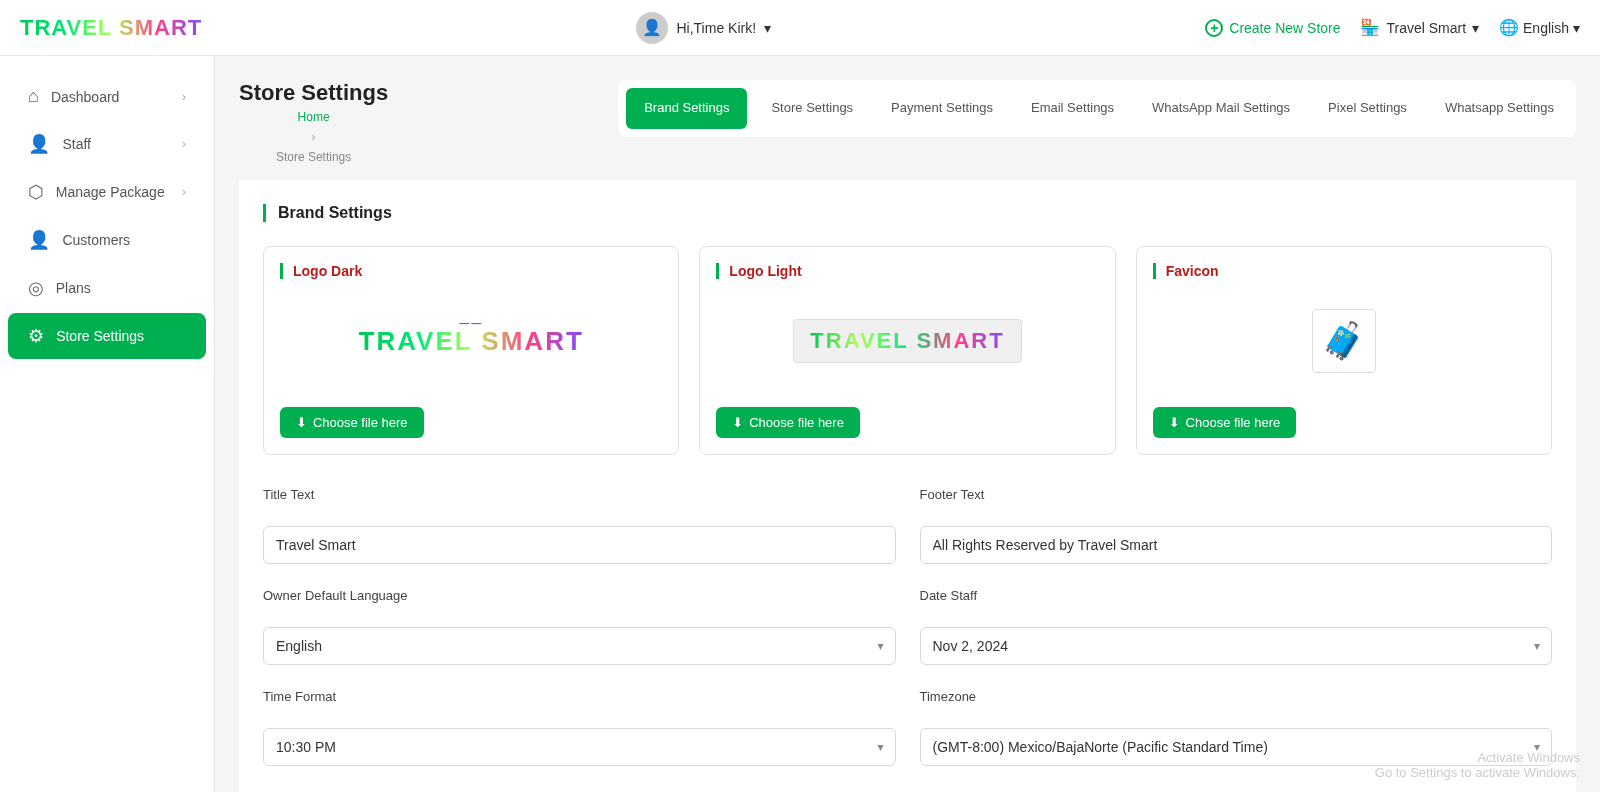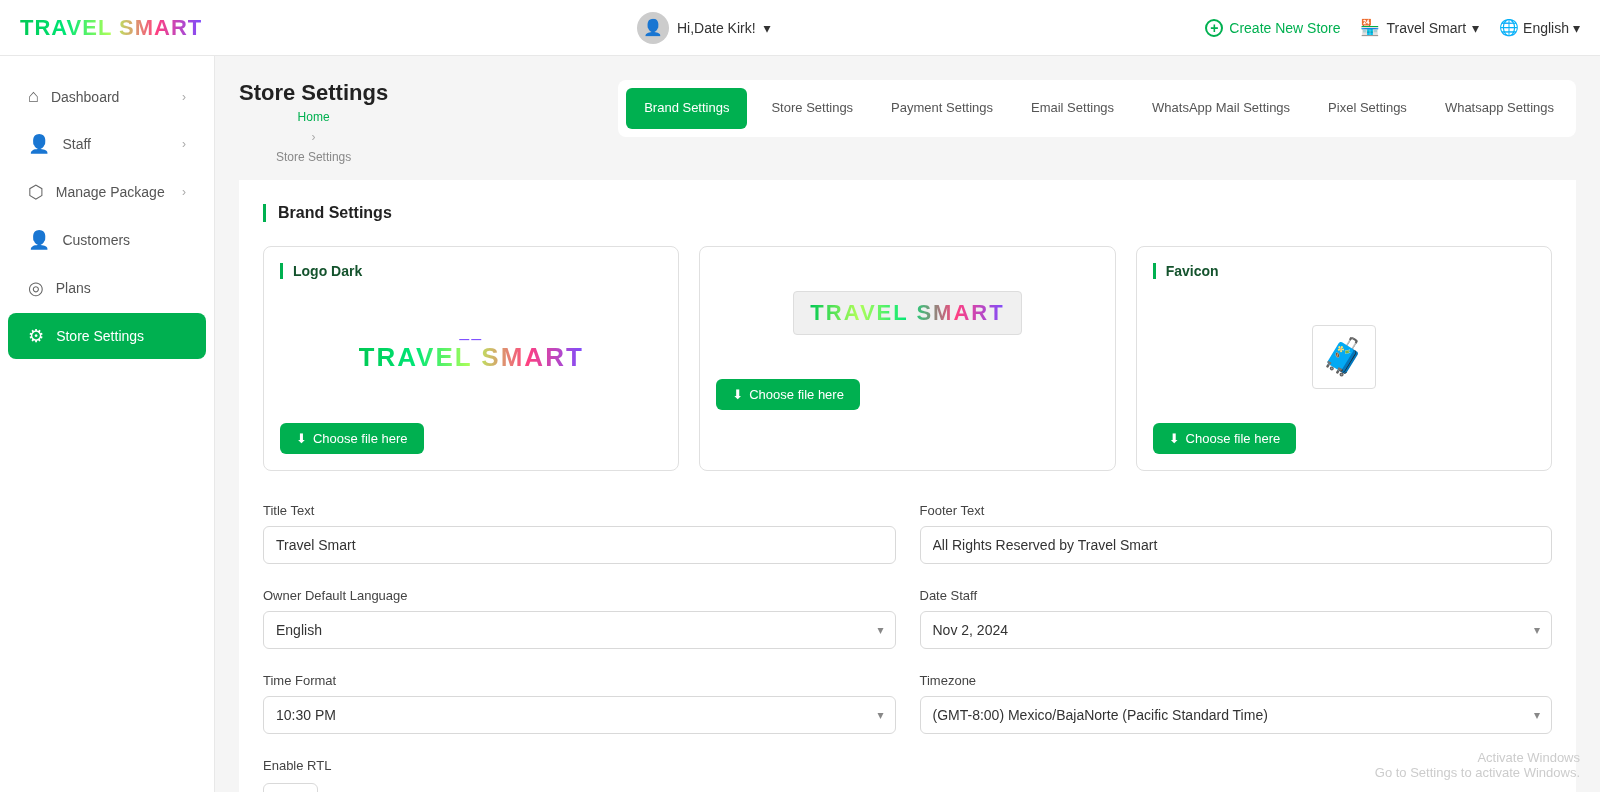--- a/index.html
+++ b/index.html
@@ -198,22 +198,22 @@
       flex: 1;
       border: 1px solid #e0e0e0;
       border-radius: 8px;
       padding: 16px;
       background: #fff;
       position: relative;
     }
     .logo-card-title {
       font-size: 14px;
       font-weight: 600;
-      color: #14532d;
-      margin-bottom: 28px;
+      color: #b91c1c;
+      margin-bottom: 12px;
       padding-left: 10px;
       border-left: 3px solid #00b050;
     }
     .logo-card-image-area {
       display: flex;
       align-items: center;
       justify-content: center;
       height: 100px;
       margin-bottom: 16px;
     }
@@ -281,21 +281,21 @@
     
     .form-row {
       display: flex;
       gap: 24px;
       margin-bottom: 24px;
     }
     .form-group {
       flex: 1;
       display: flex;
       flex-direction: column;
-      gap: 8px;
+      gap: 24px;
     }
     .form-label {
       font-size: 13px;
       font-weight: 500;
       color: #444;
     }
     .form-input {
       border: 1px solid #d9d9d9;
       border-radius: 6px;
       padding: 10px 12px;
@@ -379,21 +379,21 @@
     }
   </style>
 </head>
 <body>
 
 <nav class="topnav">
   <div class="topnav-logo">TRAVEL SMART</div>
 
   <div class="topnav-user">
     <div class="topnav-user-avatar">👤</div>
-    <span class="topnav-user-name">Hi,Date Kirk!</span>
+    <span class="topnav-user-name">Hi,Time Kirk!</span>
     <span>▾</span>
   </div>
 
   <div class="topnav-right">
     <div class="topnav-create-store">
       <div class="plus-icon">+</div>
       <span>Create New Store</span>
     </div>
     <div class="topnav-travel-smart">
       <span class="store-icon">🏪</span>
@@ -487,20 +487,21 @@
               <div class="logo-text-dark">TRAVEL SMART</div>
             </div>
           </div>
           <button class="choose-file-btn">
             <span>⬇</span>
             <span>Choose file here</span>
           </button>
         </div>
 
         <div class="logo-card">
+          <div class="logo-card-title">Logo Light</div>
           <div class="logo-card-image-area">
             <div class="logo-light-preview">
               <div class="logo-text-light">TRAVEL SMART</div>
             </div>
           </div>
           <button class="choose-file-btn">
             <span>⬇</span>
             <span>Choose file here</span>
           </button>
         </div>

